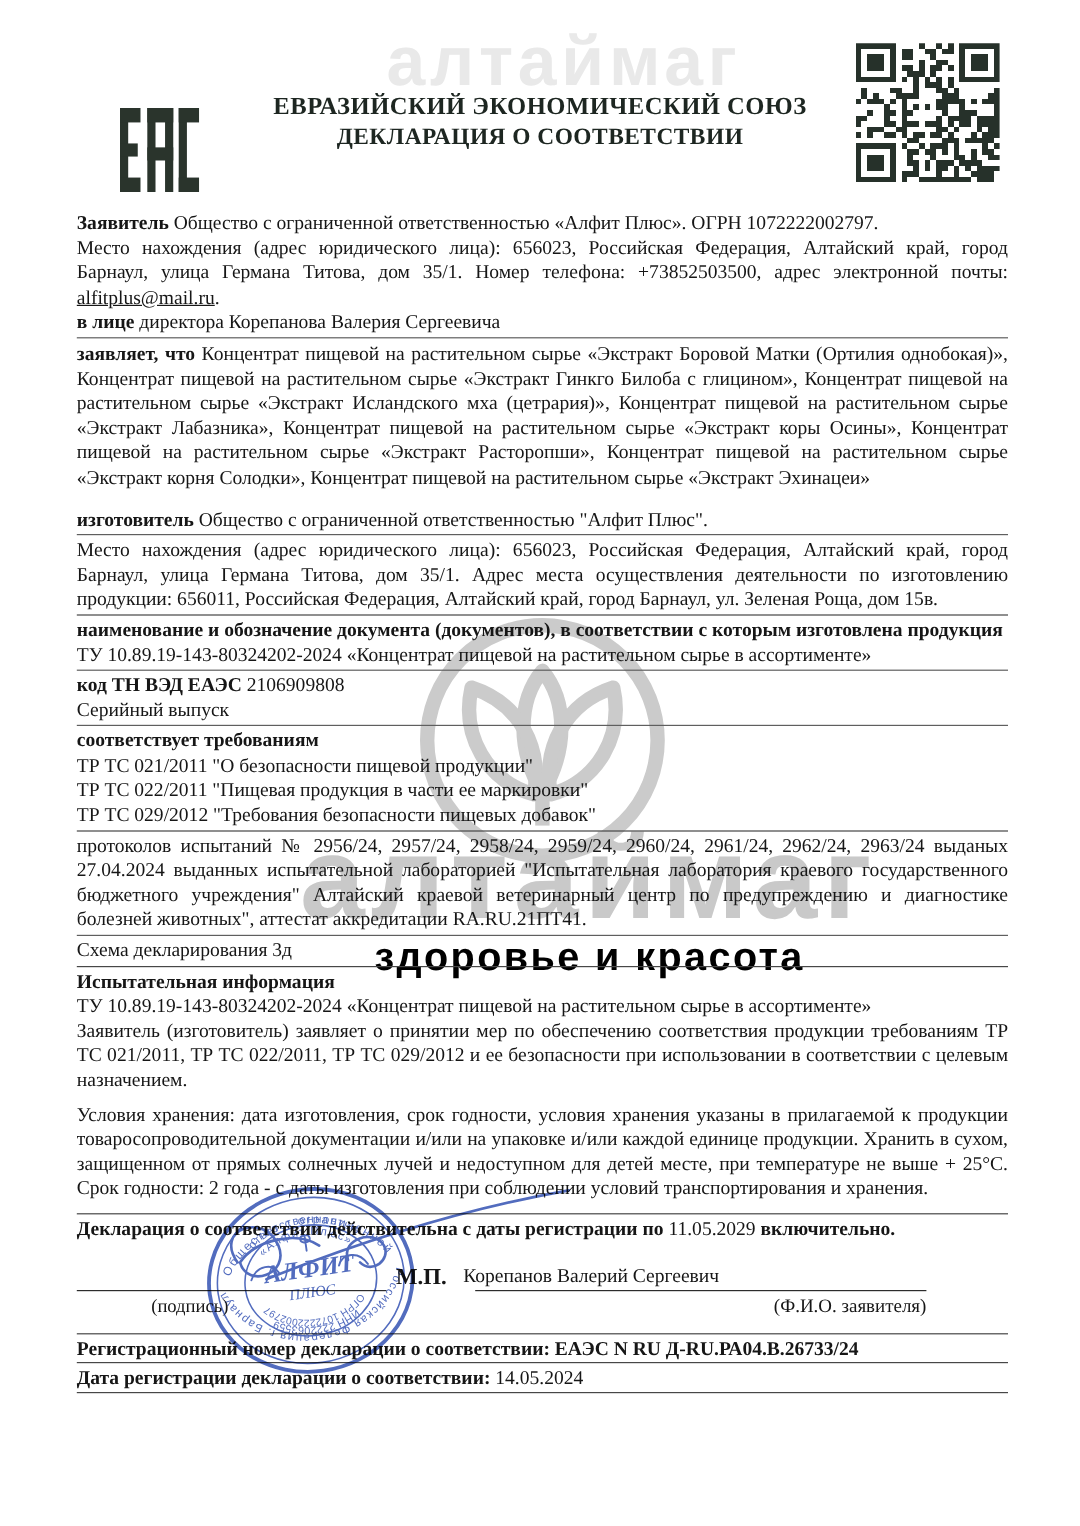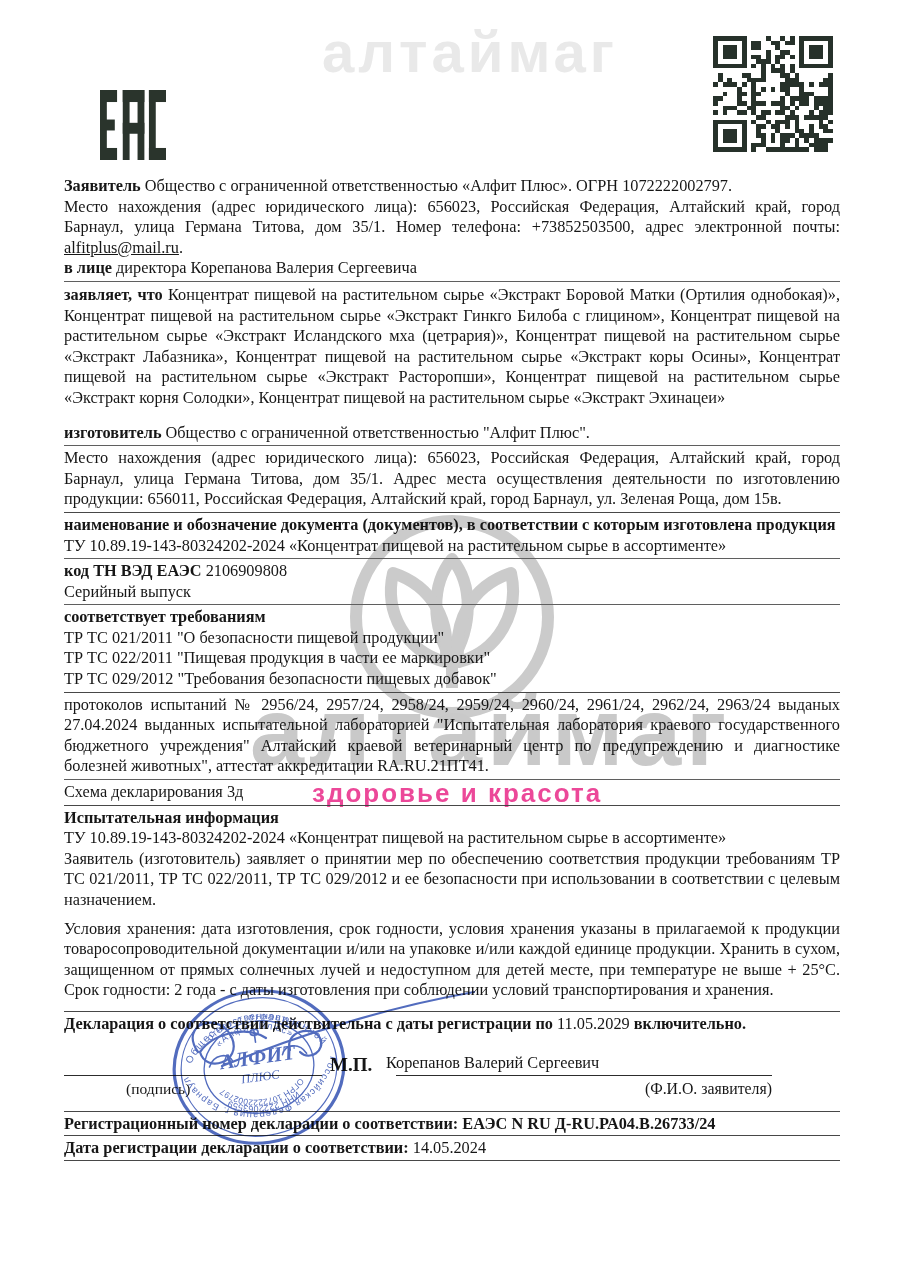--- a/index.html
+++ b/index.html
@@ -3,21 +3,21 @@
 <meta charset="utf-8">
 <style>
   html,body{margin:0;padding:0;background:#ffffff;}
   .page{position:relative;width:900px;height:1272px;background:#fff;overflow:hidden;
         font-family:"Liberation Serif",serif;color:#161616;text-decoration:underline;}
   
   .wm{position:absolute;z-index:0;font-family:"Liberation Sans",sans-serif;font-weight:bold;
       white-space:nowrap;pointer-events:none;}
   .wm-top{left:322px;top:18px;font-size:58px;letter-spacing:4px;color:#e9e9e9;}
   .wm-big{left:250px;top:676px;font-size:97px;letter-spacing:5px;color:#c9c9c9;}
-  .wm-tag{left:312px;top:778px;font-size:26px;letter-spacing:2px;color:#ec4899;}
+  .wm-tag{left:312px;top:778px;font-size:33px;letter-spacing:2px;color:#000000;}
   .wm-logo{position:absolute;left:345px;top:510px;z-index:0;pointer-events:none;}
   
   .eac{position:absolute;left:100px;top:90px;z-index:1;}
   .qr{position:absolute;left:713px;top:36px;z-index:1;}
   .titles{position:absolute;left:200px;top:76px;width:500px;text-align:center;z-index:1;}
   .title1{font-size:20.5px;font-weight:bold;color:#1d2621;letter-spacing:.4px;line-height:26px;}
   .title2{font-size:19.5px;font-weight:bold;color:#1d2621;letter-spacing:.4px;line-height:25px;}
   
   .content{position:absolute;left:64px;top:176px;width:776px;z-index:1;
            font-size:16.3px;line-height:20.6px;}
@@ -70,20 +70,24 @@
         <rect x="0" y="53" width="30" height="11"></rect>
       <rect x="40" y="0" width="12" height="64"></rect>
         <rect x="66" y="0" width="12" height="64"></rect>
       <rect x="40" y="0" width="38" height="11"></rect>
         <rect x="40" y="30" width="38" height="10"></rect>
       <rect x="86" y="0" width="12" height="64"></rect>
         <rect x="86" y="0" width="30" height="11"></rect>
       <rect x="86" y="53" width="30" height="11"></rect>
     </g>
   </svg>
+  <div class="titles">
+    <div class="title1">ЕВРАЗИЙСКИЙ ЭКОНОМИЧЕСКИЙ СОЮЗ</div>
+    <div class="title2">ДЕКЛАРАЦИЯ О СООТВЕТСТВИИ</div>
+  </div>
   <svg class="qr" width="120" height="116" viewBox="0 0 25 25" preserveAspectRatio="none" shape-rendering="crispEdges">
     <g class="modules" fill="#26312a">
         <rect x="0" y="0" width="1" height="1"></rect>
         <rect x="1" y="0" width="1" height="1"></rect>
         <rect x="2" y="0" width="1" height="1"></rect>
         <rect x="3" y="0" width="1" height="1"></rect>
         <rect x="4" y="0" width="1" height="1"></rect>
         <rect x="5" y="0" width="1" height="1"></rect>
         <rect x="6" y="0" width="1" height="1"></rect>
         <rect x="11" y="0" width="1" height="1"></rect>

